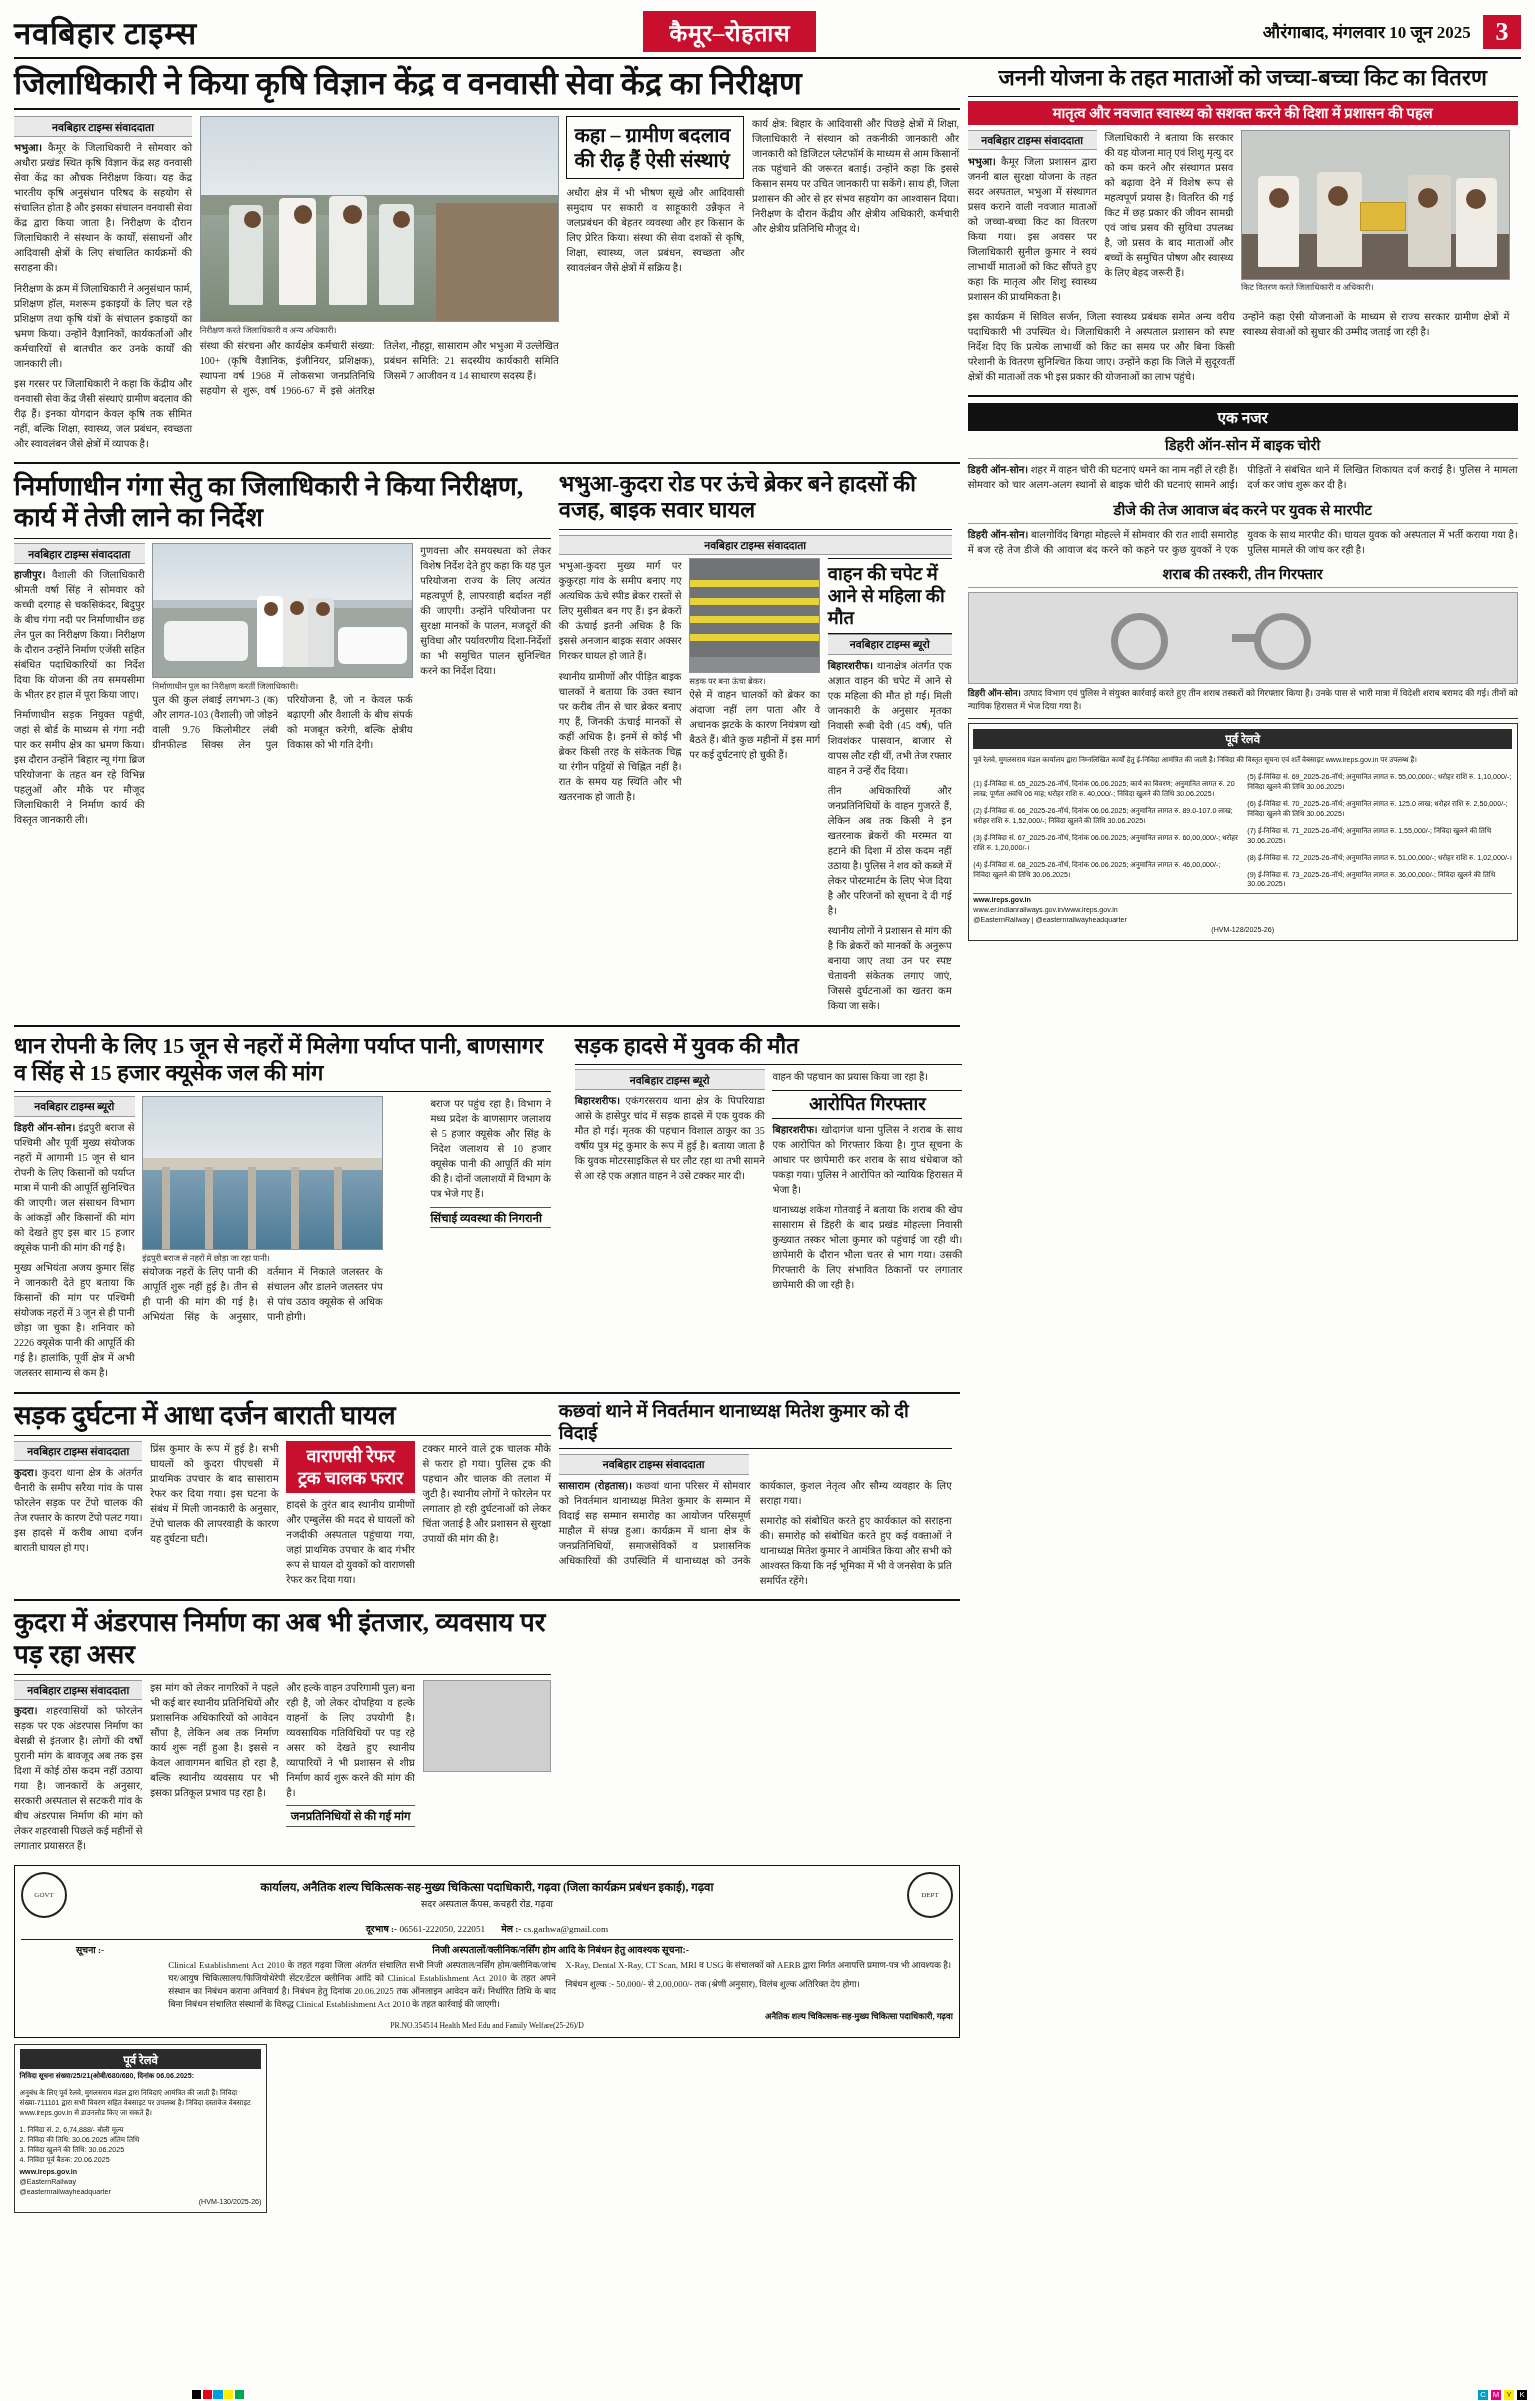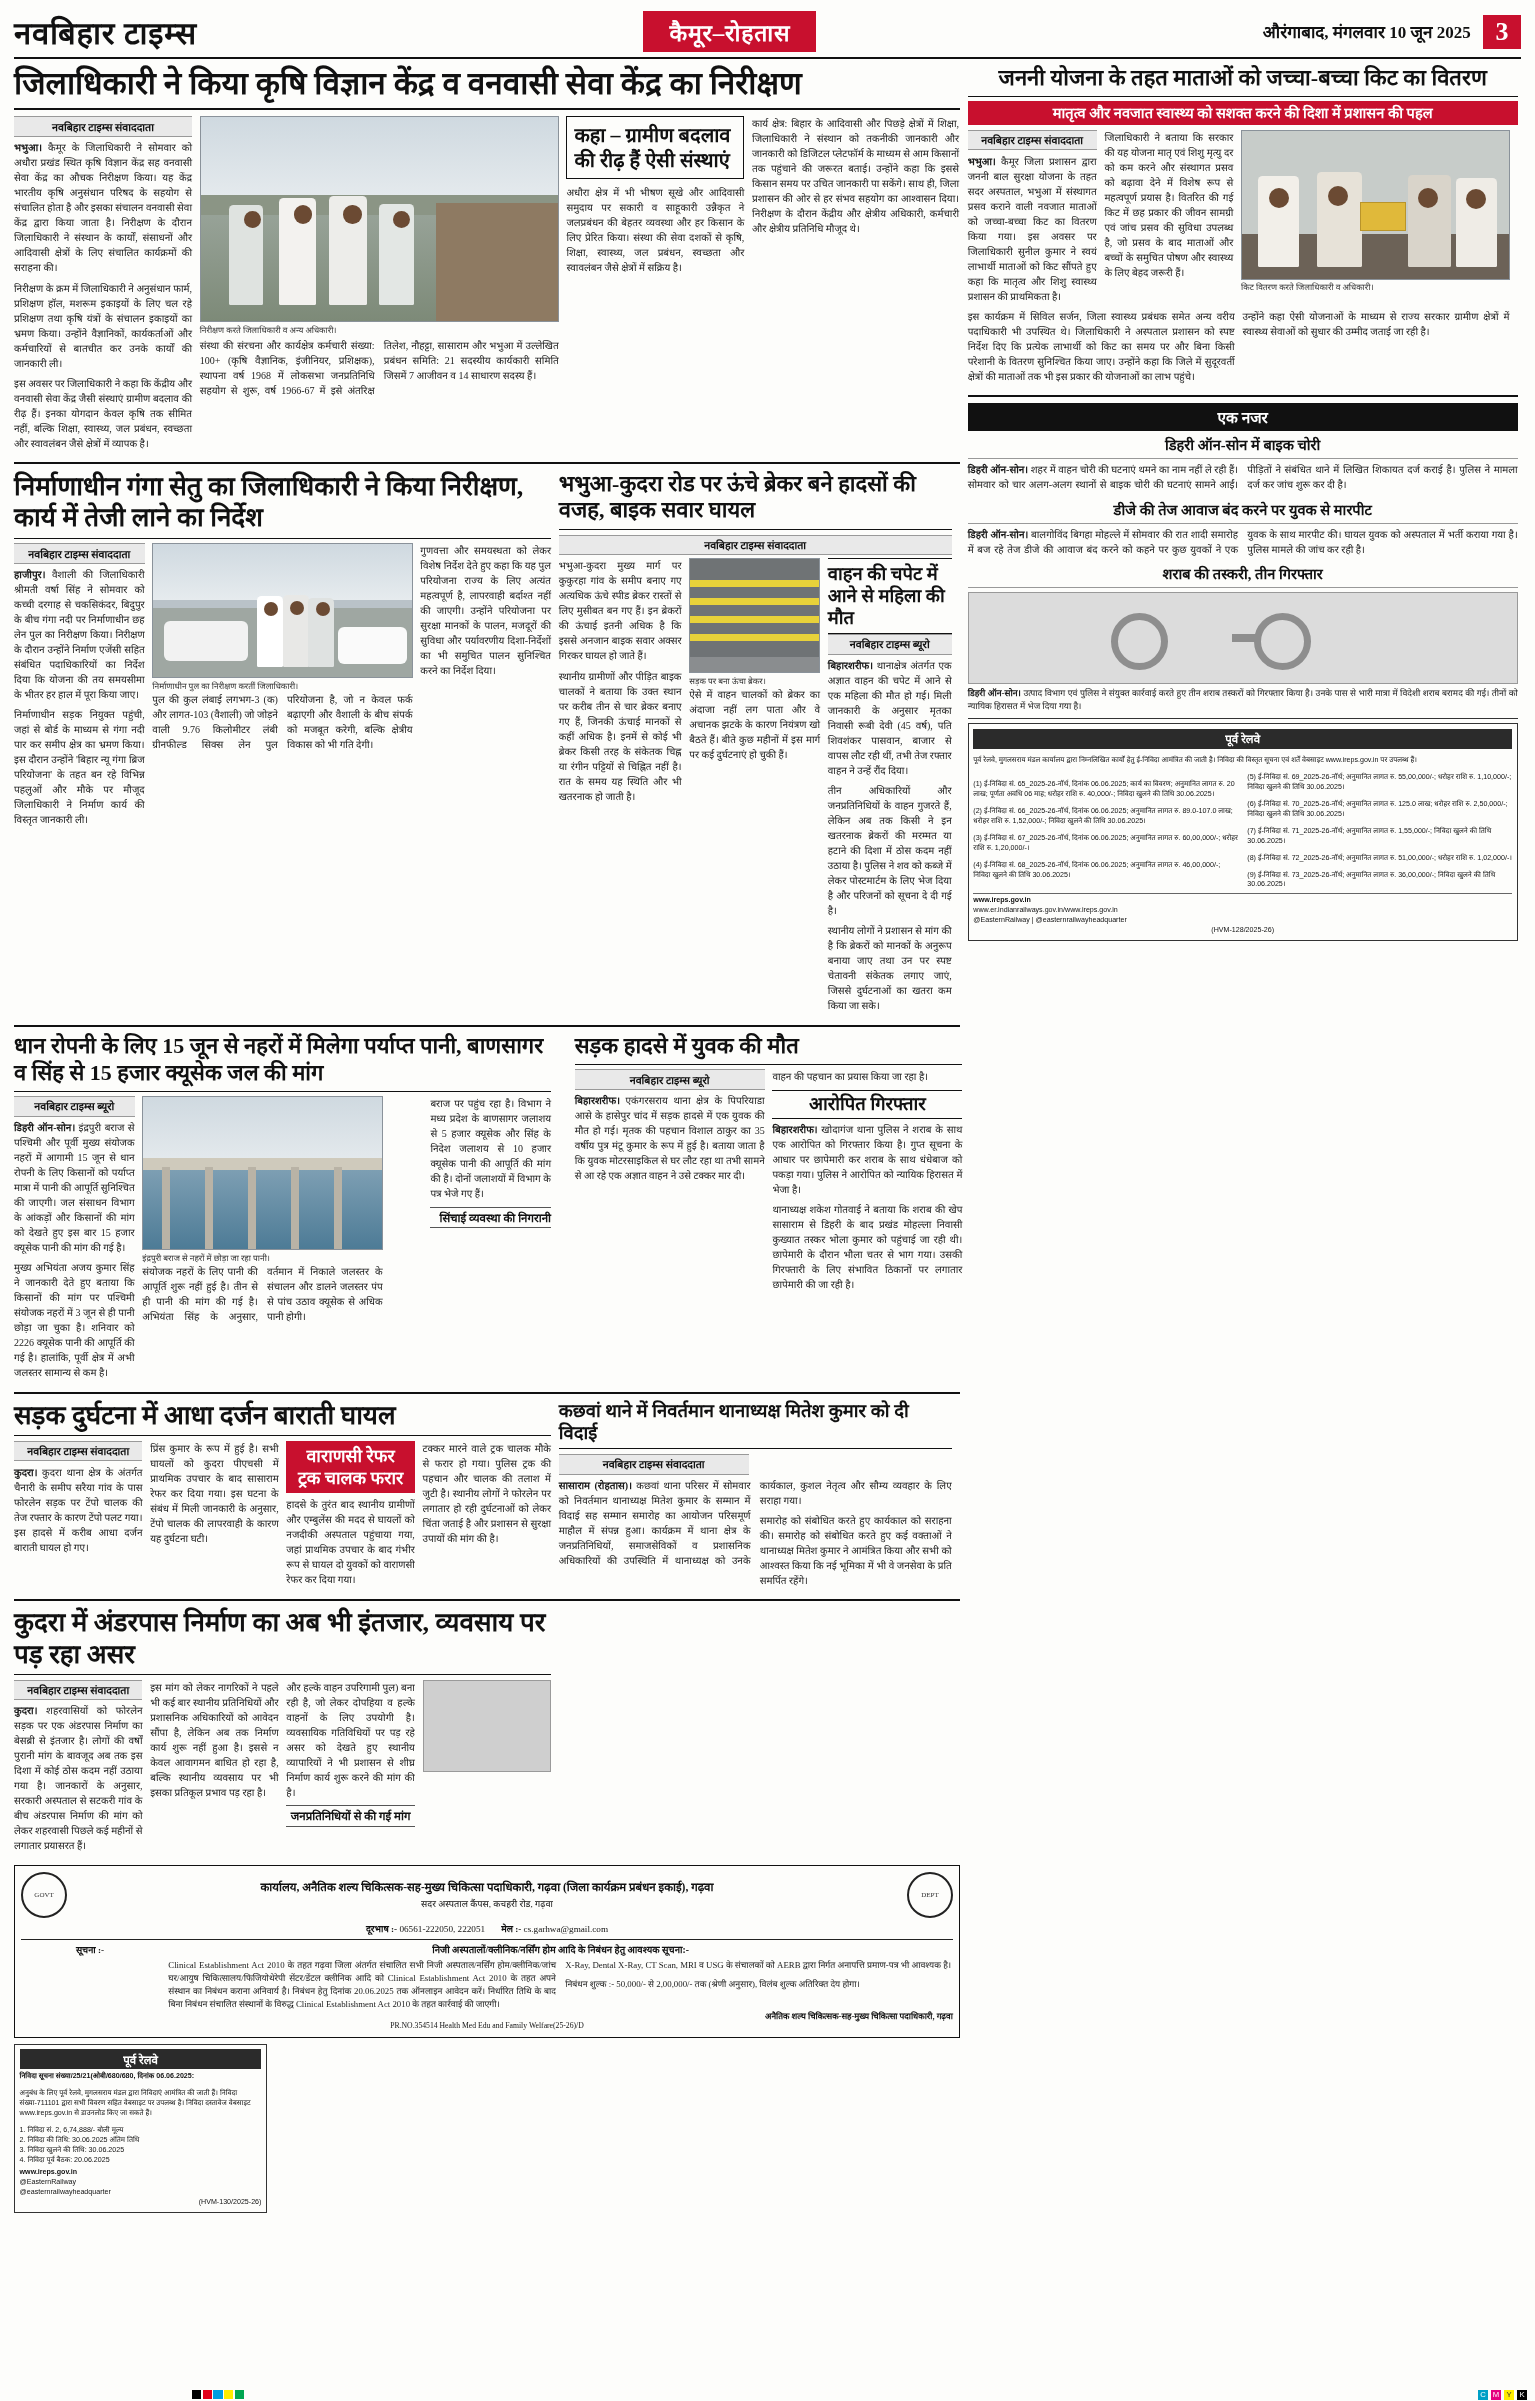--- a/index.html
+++ b/index.html
@@ -218,21 +218,21 @@
 
       <div>
         <div class="headline h-xl" style="border-bottom:2.3px solid #111;padding-bottom:4.6px;">जिलाधिकारी ने किया कृषि विज्ञान केंद्र व वनवासी सेवा केंद्र का निरीक्षण</div>
 
         <div style="display:flex;gap:7.7px;margin-top:6.1px;">
           <div style="width:178px;">
             <div class="byline">नवबिहार टाइम्स संवाददाता</div>
             <div class="body-text">
               <p><b>भभुआ।</b> <span>कैमूर के जिलाधिकारी ने सोमवार को अधौरा प्रखंड स्थित कृषि विज्ञान केंद्र  सह वनवासी सेवा केंद्र का औचक निरीक्षण किया। यह केंद्र भारतीय कृषि अनुसंधान परिषद के सहयोग से संचालित होता है और इसका संचालन वनवासी सेवा केंद्र द्वारा किया जाता है। निरीक्षण के दौरान जिलाधिकारी ने संस्थान के कार्यों, संसाधनों और आदिवासी क्षेत्रों के लिए संचालित कार्यक्रमों की सराहना की।</span></p>
               <p>निरीक्षण के क्रम में जिलाधिकारी ने अनुसंधान फार्म, प्रशिक्षण हॉल, मशरूम इकाइयों के लिए चल रहे प्रशिक्षण तथा कृषि यंत्रों के संचालन इकाइयों का भ्रमण किया। उन्होंने वैज्ञानिकों, कार्यकर्ताओं और कर्मचारियों से बातचीत कर उनके कार्यों की जानकारी ली।</p>
-              <p>इस अवसर पर जिलाधिकारी ने कहा कि केंद्रीय और वनवासी सेवा केंद्र जैसी संस्थाएं ग्रामीण बदलाव की रीढ़ हैं। इनका योगदान केवल कृषि तक सीमित नहीं, बल्कि शिक्षा, स्वास्थ्य, जल प्रबंधन, स्वच्छता और स्वावलंबन जैसे क्षेत्रों में व्यापक है।</p>
+              <p>इस गरसर पर जिलाधिकारी ने कहा कि केंद्रीय और वनवासी सेवा केंद्र जैसी संस्थाएं ग्रामीण बदलाव की रीढ़ हैं। इनका योगदान केवल कृषि तक सीमित नहीं, बल्कि शिक्षा, स्वास्थ्य, जल प्रबंधन, स्वच्छता और स्वावलंबन जैसे क्षेत्रों में व्यापक है।</p>
             </div>
           </div>
 
           <div style="width:359px;">
             <div class="photo" style="height:206px;">
               <div class="sky"></div>
                 <div class="ground"></div>
               <div style="position:absolute;left:0;right:0;top:38%;height:10%;background:#8b9585;"></div>
               <div class="figure" style="left:8%;width:34px;height:100px;background:#dfe3e0;"></div>
               <div class="head" style="left:12%;bottom:46%;width:17px;height:17px;"></div>
@@ -366,21 +366,21 @@
               </div>
               <div class="photo-cap">इंद्रपुरी बराज से नहरों में छोड़ा जा रहा पानी।</div>
               <div class="body-text cols2">
                 <p>संयोजक नहरों के लिए पानी की आपूर्ति शुरू नहीं हुई है। तीन से ही पानी की मांग की गई है। अभियंता सिंह के अनुसार, वर्तमान में निकाले जलस्तर के संचालन और डालने जलस्तर पंप से पांच उठाव क्यूसेक से अधिक पानी होगी।</p>
               </div>
             </div>
             <div style="width:131px;margin-left:40px;">
               <div class="body-text">
                 <p>बराज पर पहुंच रहा है। विभाग ने मध्य प्रदेश के बाणसागर जलाशय से 5 हजार क्यूसेक और सिंह के निदेश जलाशय से 10 हजार क्यूसेक पानी की आपूर्ति की मांग की है। दोनों जलाशयों में विभाग के पत्र भेजे गए हैं।</p>
               </div>
-              <div class="inline-head" style="text-align:right;border-top:0.8px solid #555;border-bottom:0.8px solid #555;padding:2.3px 0;">सिंचाई व्यवस्था की निगरानी</div>
+              <div class="inline-head" style="text-align:left;border-top:0.8px solid #555;border-bottom:0.8px solid #555;padding:2.3px 0;">सिंचाई व्यवस्था की निगरानी</div>
             </div>
           </div>
         </div>
 
         <div style="width:393px;margin-left:16px;">
           <div class="headline h-md" style="border-bottom:1.5px solid #111;padding-bottom:3.8px;">सड़क हादसे में युवक की मौत</div>
           <div style="display:flex;gap:7.7px;margin-top:4.6px;">
             <div style="width:190px;">
               <div class="byline">नवबिहार टाइम्स ब्यूरो</div>
               <div class="body-text">

